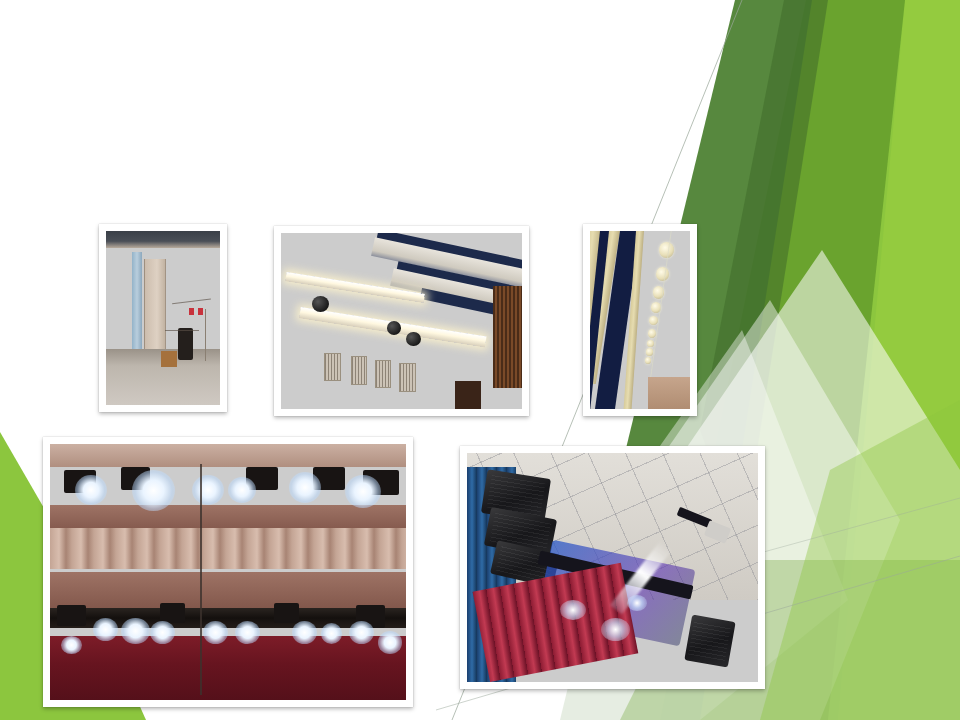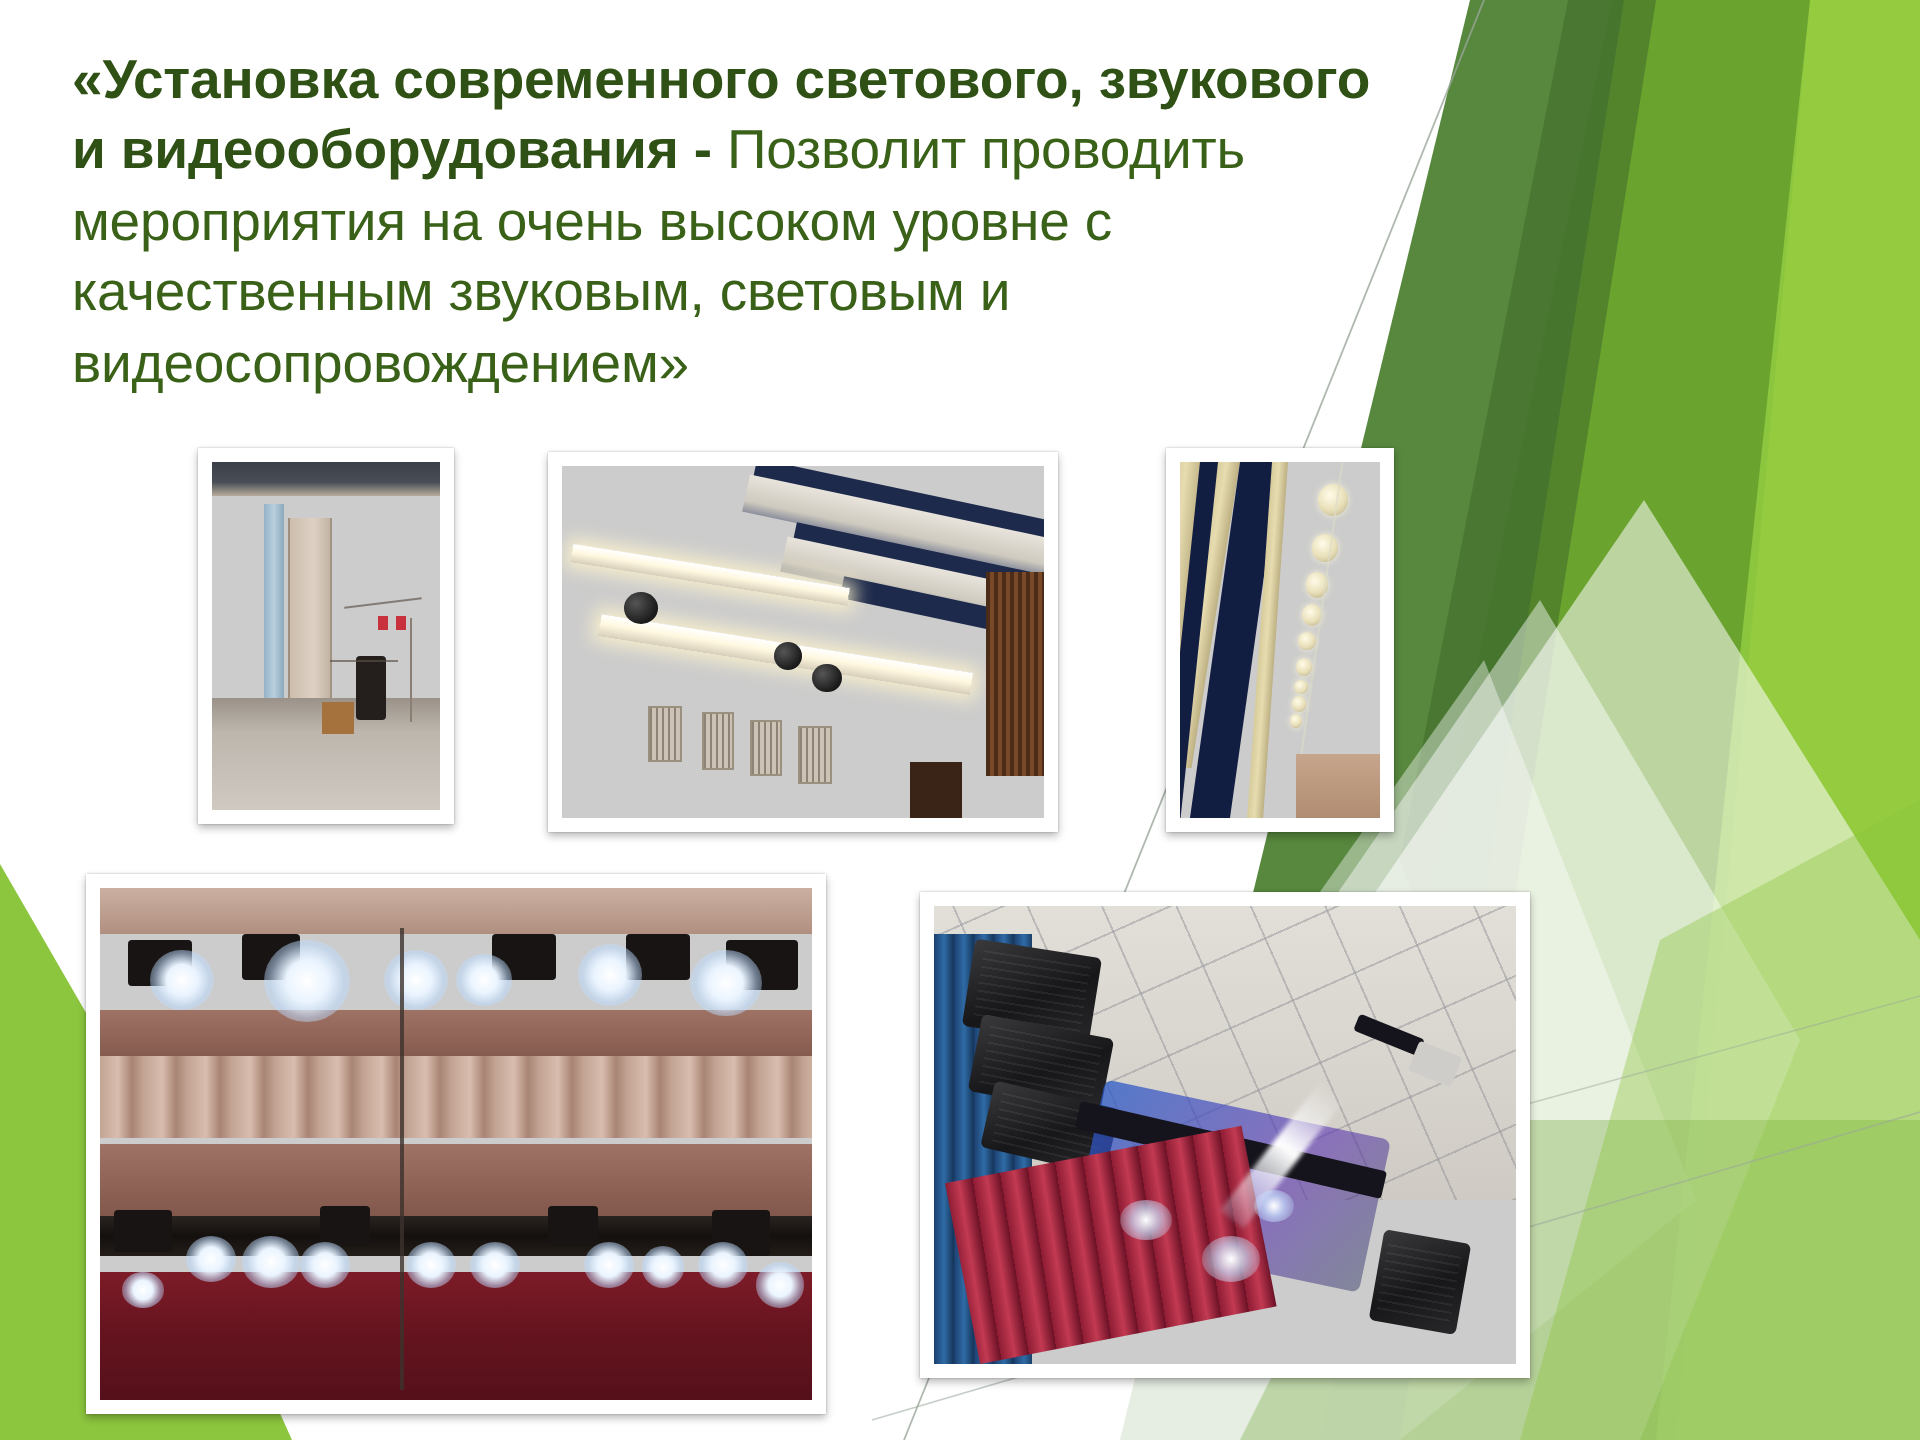--- a/index.html
+++ b/index.html
@@ -271,23 +271,20 @@
 
       <polygon points="700,560 960,560 960,720 620,720" fill="#6aa32e" opacity="0.32"></polygon>
       <polygon points="830,470 960,400 960,720 760,720" fill="#8cc63e" opacity="0.40"></polygon>
 
       <line x1="742" y1="0" x2="452" y2="720" stroke="#9aa79a" stroke-width="0.9" opacity="0.8"></line>
       <line x1="960" y1="556" x2="436" y2="710" stroke="#9aa79a" stroke-width="0.9" opacity="0.55"></line>
       <line x1="960" y1="498" x2="640" y2="586" stroke="#9aa79a" stroke-width="0.8" opacity="0.45"></line>
     </svg>
   </div>
 
-  <div id="title-block">
-    <span class="strong">«Установка современного светового, звукового и видеооборудования - </span><span class="normal">Позволит проводить мероприятия на очень высоком уровне с качественным звуковым, световым и видеосопровождением»</span>
-  </div>
 
   <div class="photo-frame" style="left:99px; top:224px; width:128px; height:188px;">
     <div class="photo ph-renovation">
       <div class="ceil"></div>
       <div class="pillar"></div>
       <div class="door"></div>
       <div class="floor"></div>
       <div class="box"></div>
       <div class="crate"></div>
       <div class="mark" style="left:73%; top:44%;"></div>

